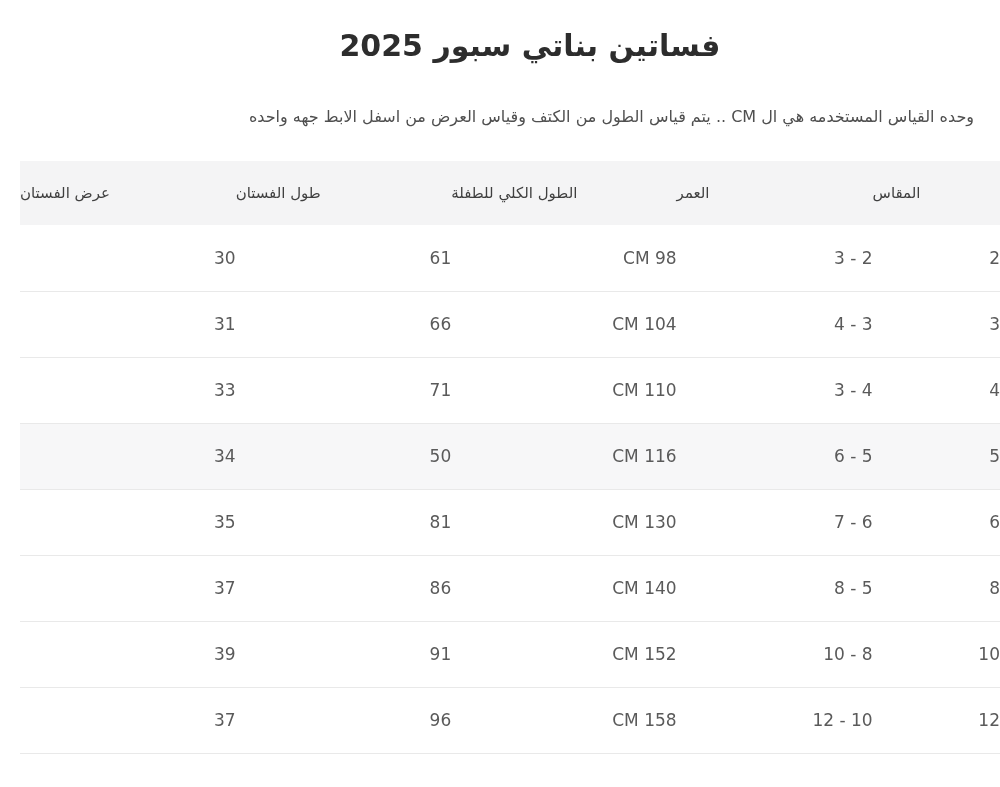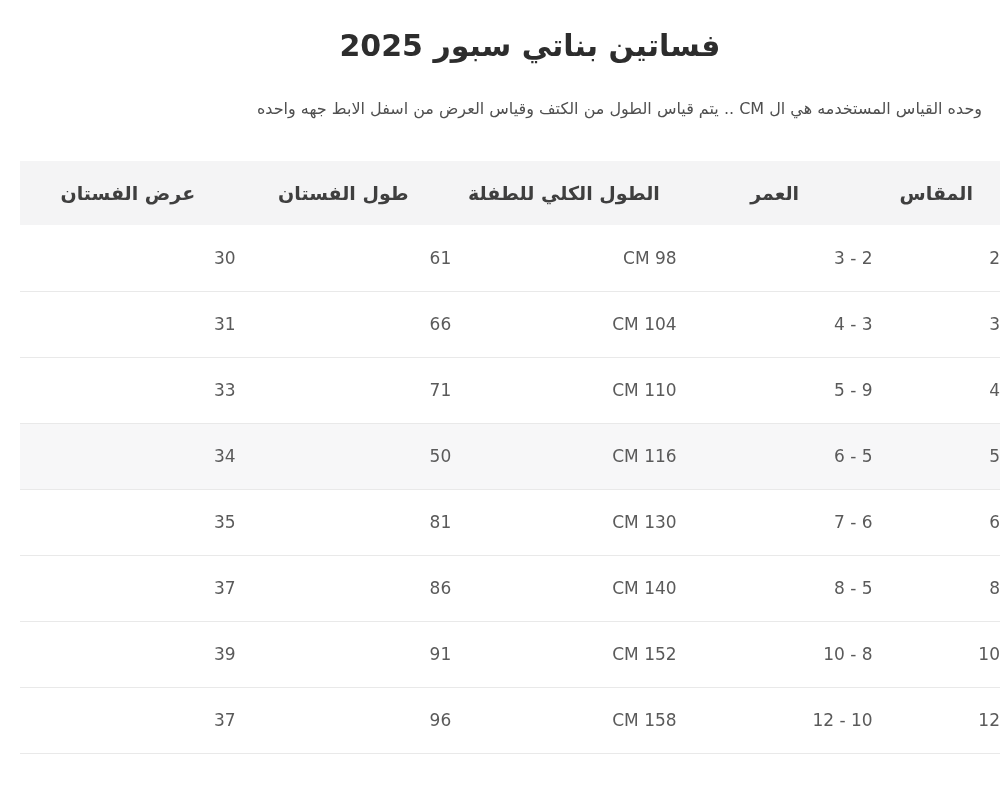--- a/index.html
+++ b/index.html
@@ -21,41 +21,41 @@
   }
   .page-title{
     position:absolute;top:20px;left:0;width:100%;
     margin:8px;text-align:center;
     font-size:30px;line-height:1.2;font-weight:700;
     color:var(--title-text,#2d2d2d);
     padding-left:44px;
   }
   .measurement-note{
     position:absolute;top:90px;right:10px;left:10px;
-    margin:8px;direction:rtl;text-align:right;
+    margin:16px;direction:rtl;text-align:right;
     font-size:16px;line-height:1.4;
     color:var(--subtitle-text,#4f4f4f);
     white-space:nowrap;overflow:hidden;
   }
   table.size-chart{
     position:absolute;top:161px;left:20px;width:980px;
     border-collapse:collapse;table-layout:fixed;
     direction:rtl;
   }
   col.c-size{width:13%;}
   col.c-age{width:20%;}
   col.c-child{width:23%;}
   col.c-len{width:22%;}
   col.c-wid{width:22%;}
   table.size-chart th{
     height:64px;padding:0;
     background:var(--header-bg,#f4f4f5);
-    font-size:19px;font-weight:700;
+    font-size:15px;font-weight:400;
     color:var(--header-text,#3f3f3f);
-    text-align:center;vertical-align:middle;
+    text-align:left;vertical-align:middle;
   }
   table.size-chart td{
     height:66px;padding:0;
     text-align:right;vertical-align:middle;
     font-size:17px;
     color:var(--cell-text,#5a5a5a);
     border-bottom:1px solid var(--divider,#e9e9e9);
     background:#ffffff;
   }
   tr.row-highlight td{
@@ -102,21 +102,21 @@
         </tr>
         <tr>
           <td><span class="val" dir="ltr">3</span></td>
           <td><span class="val" dir="ltr">4 - 3</span></td>
           <td><span class="val" dir="ltr">CM 104</span></td>
           <td><span class="val" dir="ltr">66</span></td>
           <td><span class="val" dir="ltr">31</span></td>
         </tr>
         <tr>
           <td><span class="val" dir="ltr">4</span></td>
-          <td><span class="val" dir="ltr">5 - 9</span></td>
+          <td><span class="val" dir="ltr">3 - 4</span></td>
           <td><span class="val" dir="ltr">CM 110</span></td>
           <td><span class="val" dir="ltr">71</span></td>
           <td><span class="val" dir="ltr">33</span></td>
         </tr>
         <tr class="row-highlight">
           <td><span class="val" dir="ltr">5</span></td>
           <td><span class="val" dir="ltr">6 - 5</span></td>
           <td><span class="val" dir="ltr">CM 116</span></td>
           <td class="cell-highlight"><span class="val" dir="ltr">50</span></td>
           <td><span class="val" dir="ltr">34</span></td>

